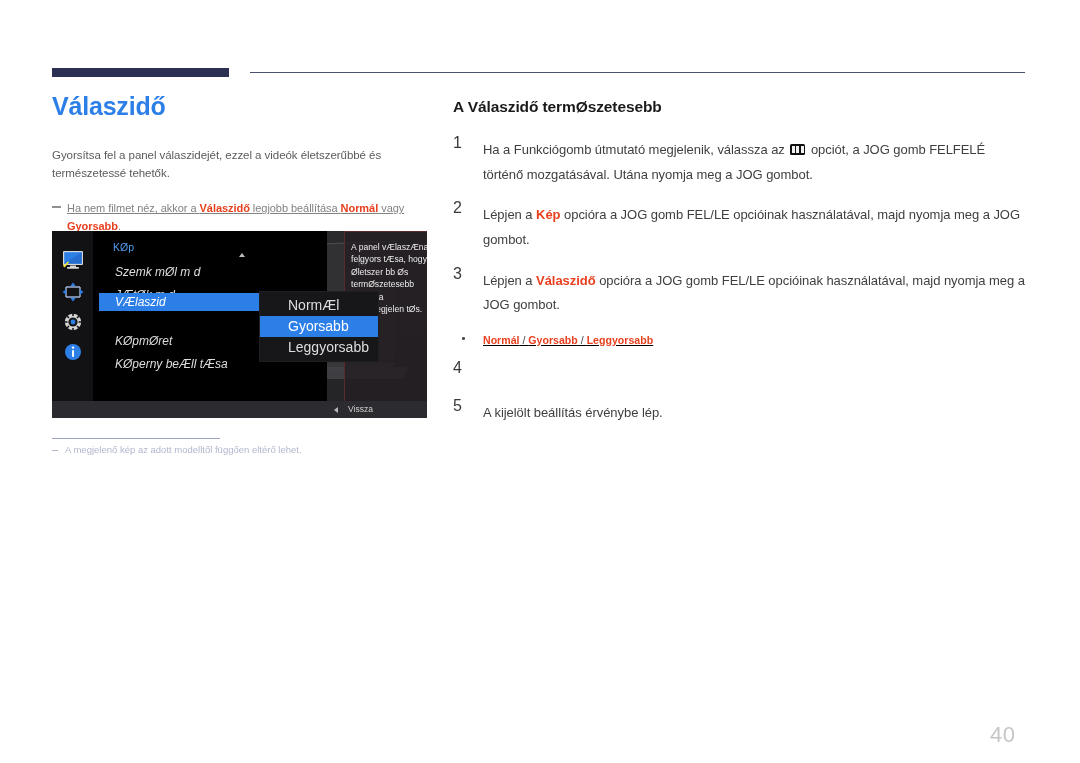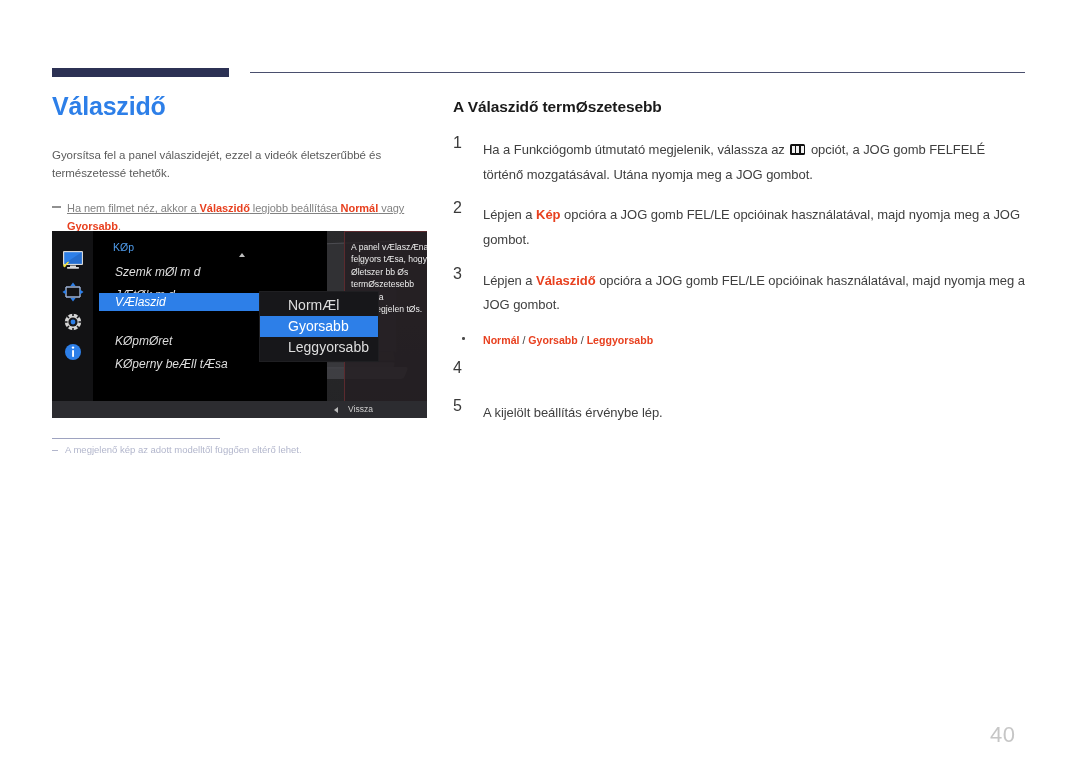--- a/index.html
+++ b/index.html
@@ -370,20 +370,21 @@
   .step-text {
     font-size: 13px;
     color: #3f3f3f;
     line-height: 1.9;
     letter-spacing: -0.05px;
   }
   .bullet-row {
     position: relative;
     padding-left: 30px;
     margin: -4px 0 14px 0;
+    text-decoration: underline;
   }
   .bullet-dot {
     position: absolute;
     left: 9px;
     top: 7px;
     width: 2.5px;
     height: 2.5px;
     background: #4b4b4b;
     border-radius: 50%;
   }

